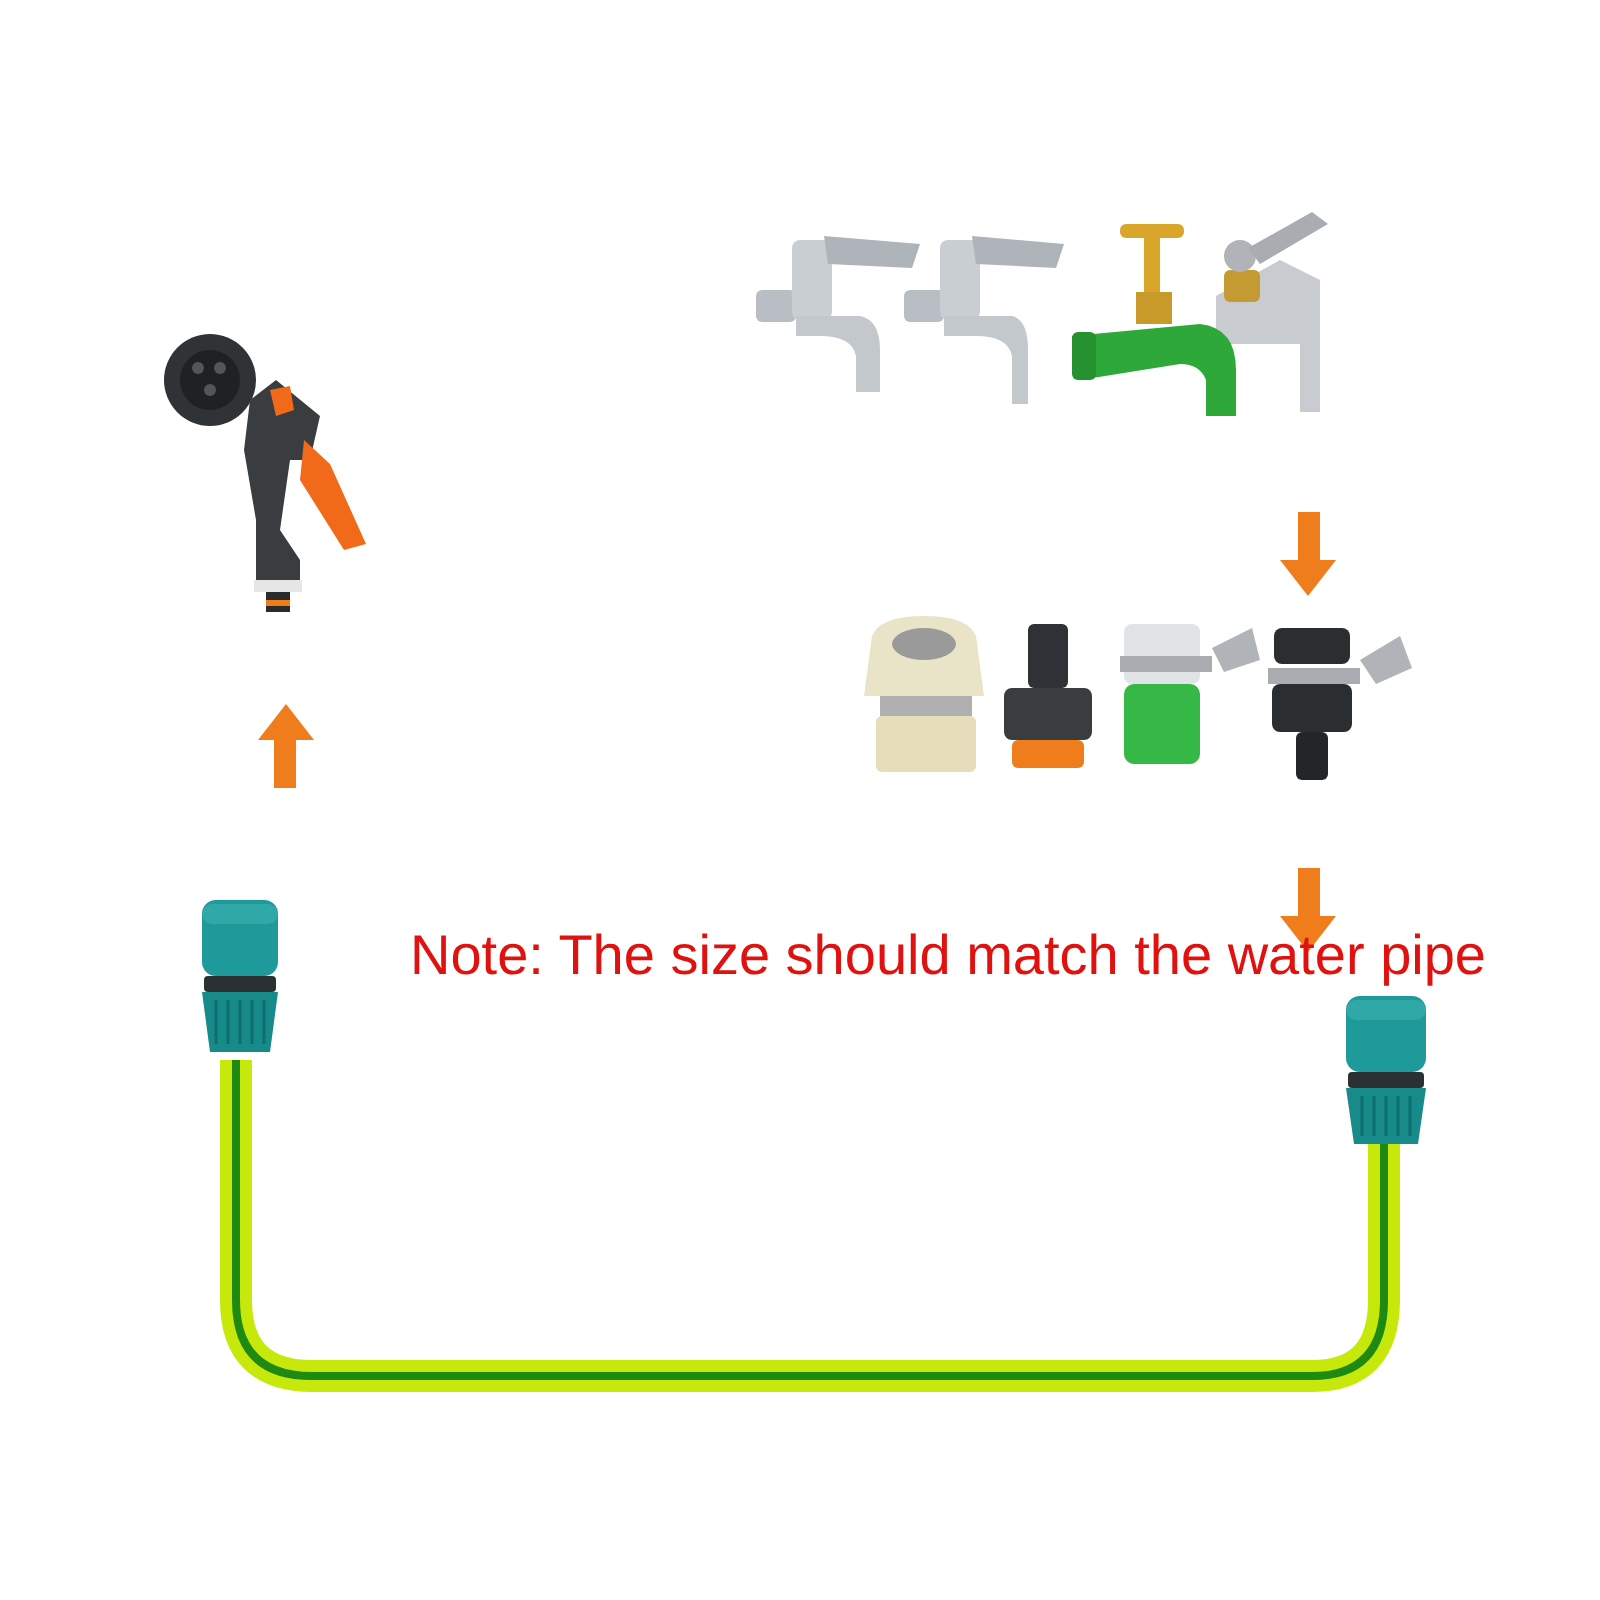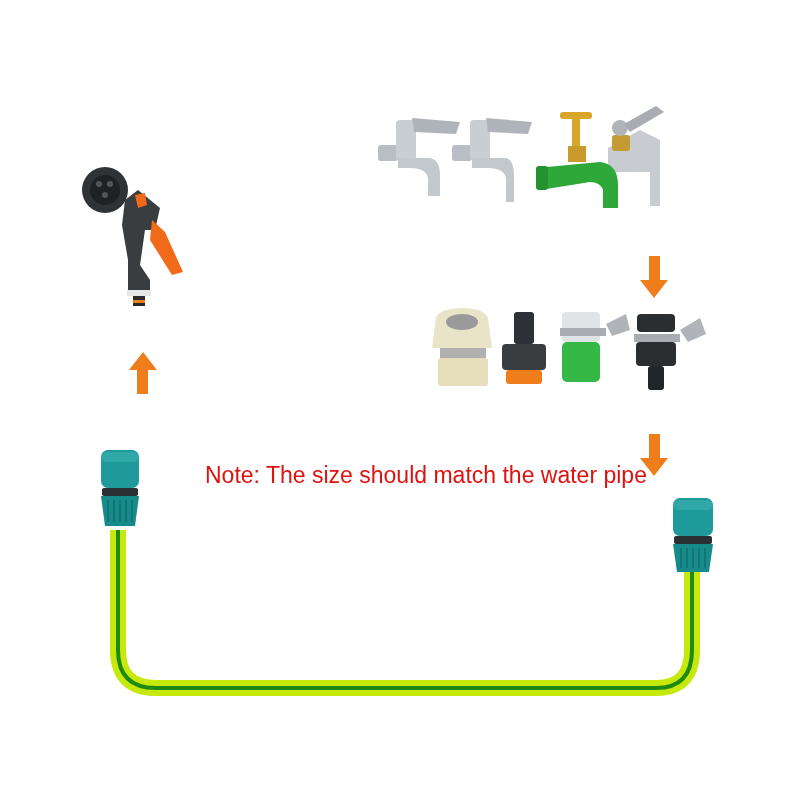--- a/index.html
+++ b/index.html
@@ -1,18 +1,18 @@
 <!DOCTYPE html>
 <html><head>
 <meta charset="utf-8">
 <style>
   html, body { margin:0; padding:0; background:#ffffff; }
   body { width:800px; height:800px; position:relative; overflow:hidden; font-family:"Liberation Sans", sans-serif; }
   .abs { position:absolute; }
-  .note { left:205px; top:462px; font-size:23px; color:#e0120f; white-space:nowrap; }
+  .note { left:205px; top:462px; font-size:28px; color:#e0120f; white-space:nowrap; }
   svg { position:absolute; left:0; top:0; }
 </style>
 </head>
 <body>
 
 <svg width="800" height="800" viewBox="0 0 800 800">
 
   <g>
     <path d="M118 530 L118 650 Q118 688 156 688 L656 688 Q692 688 692 650 L692 565" fill="none" stroke="#c6e80a" stroke-width="16" stroke-linecap="butt"></path>
     <path d="M118 530 L118 650 Q118 688 156 688 L656 688 Q692 688 692 650 L692 565" fill="none" stroke="#1f8a12" stroke-width="4"></path>

